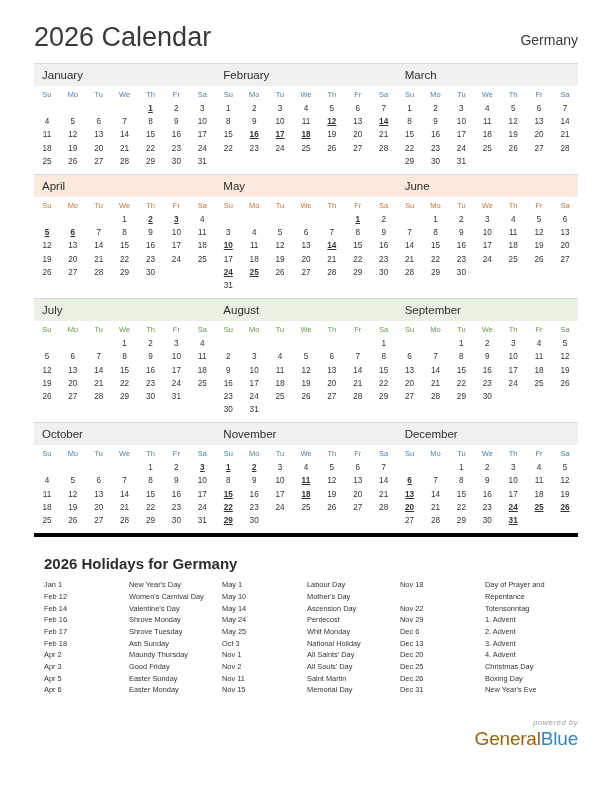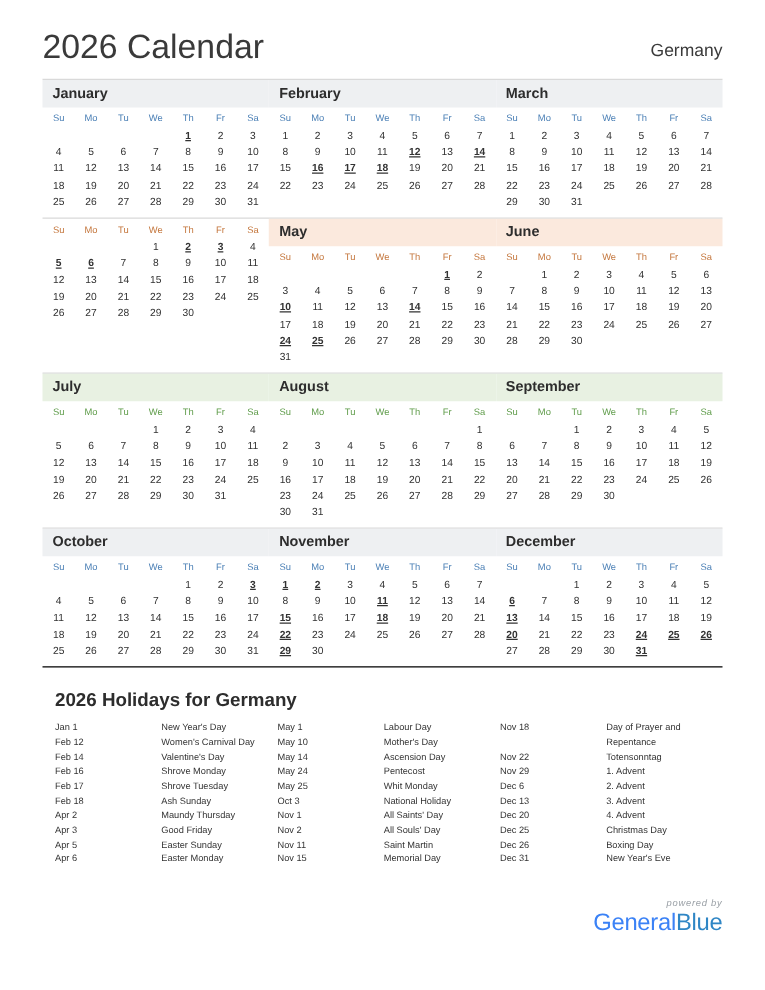--- a/index.html
+++ b/index.html
@@ -44,30 +44,30 @@
   
   .quarters {
     width: 544px;
   }
   .qrow {
     display: flex;
     width: 100%;
     border-top: 1px solid #d9d9d9;
   }
   .qrow.last {
-    border-bottom: 1px solid #000000;
+    border-bottom: 4px solid #000000;
   }
   .month {
     width: 33.3333%;
     box-sizing: border-box;
     padding: 0 0 6px 0;
   }
   .month-name {
     font-size: 11.5px;
-    font-weight: bold;
+    font-weight: normal;
     color: #2d2d2d;
     padding: 5px 0 5px 8px;
   }
   .mrow1 .month-name { background: #eef0f2; }
   .mrow2 .month-name { background: #fbe9dd; }
   .mrow3 .month-name { background: #e8f1e2; }
   .mrow4 .month-name { background: #eef0f2; }
 
   table.cal {
     border-collapse: collapse;
@@ -142,21 +142,21 @@
     font-size: 7.5px;
     color: #9aa0a6;
     letter-spacing: 0.6px;
     margin-bottom: 1px;
     font-style: italic;
   }
   .brand {
     font-size: 19px;
     letter-spacing: -0.2px;
   }
-  .brand .g1 { color: #3b82f6; }
+  .brand .g1 { color: #a16207; }
   .brand .g2 { color: #2f86c5; }
 </style>
 </head>
 <body>
 
 <div class="page">
 
   <div class="header">
     <div class="title">2026 Calendar</div>
     <div class="country">Germany</div>
@@ -340,20 +340,21 @@
                 <td class="empty"></td>
                 <td class="empty"></td>
                 <td class="empty"></td>
               </tr>
             </tbody>
           </table>
         </div>
       </div>
       <div class="qrow mrow2">
         <div class="month">
+          <div class="month-name">April</div>
           <table class="cal">
             <thead>
               <tr>
                 <th>Su</th>
                 <th>Mo</th>
                 <th>Tu</th>
                 <th>We</th>
                 <th>Th</th>
                 <th>Fr</th>
                 <th>Sa</th>

